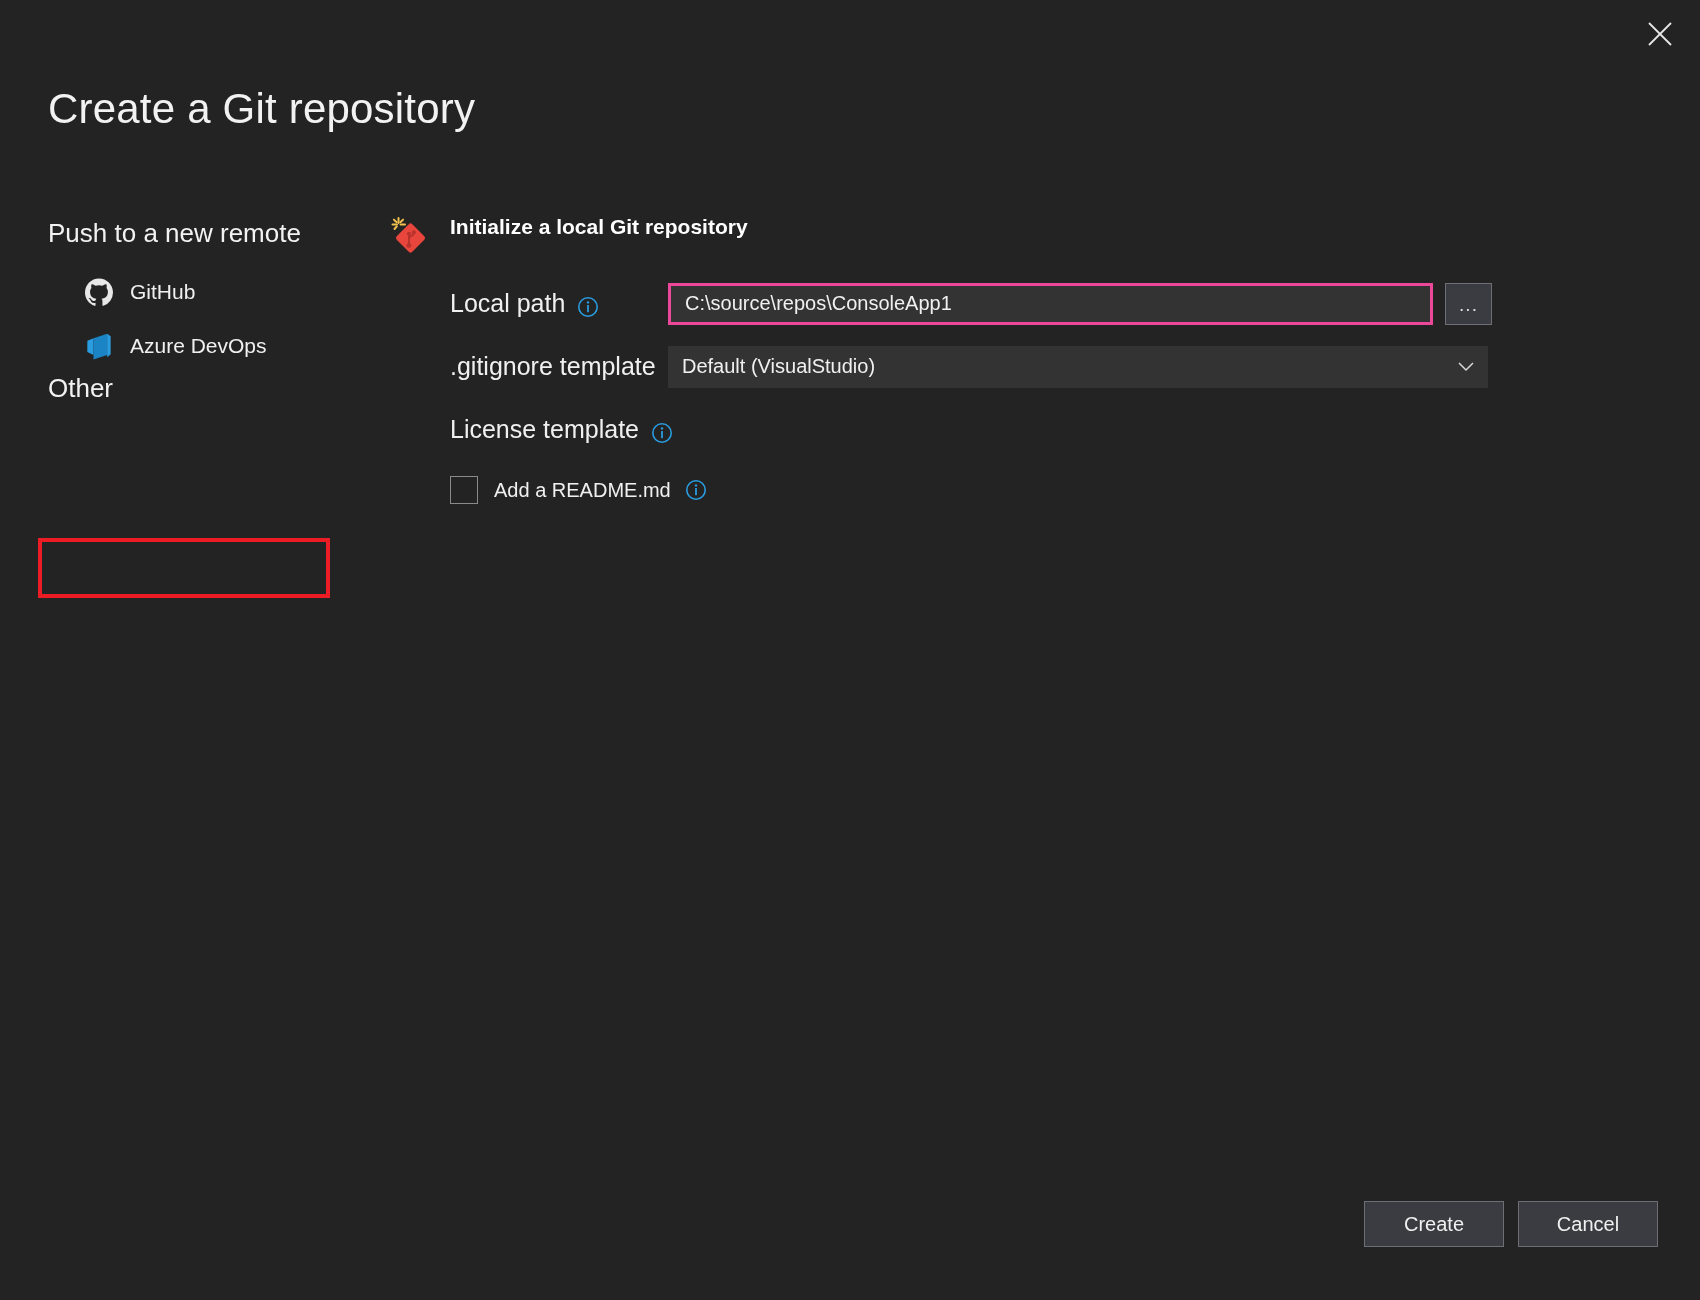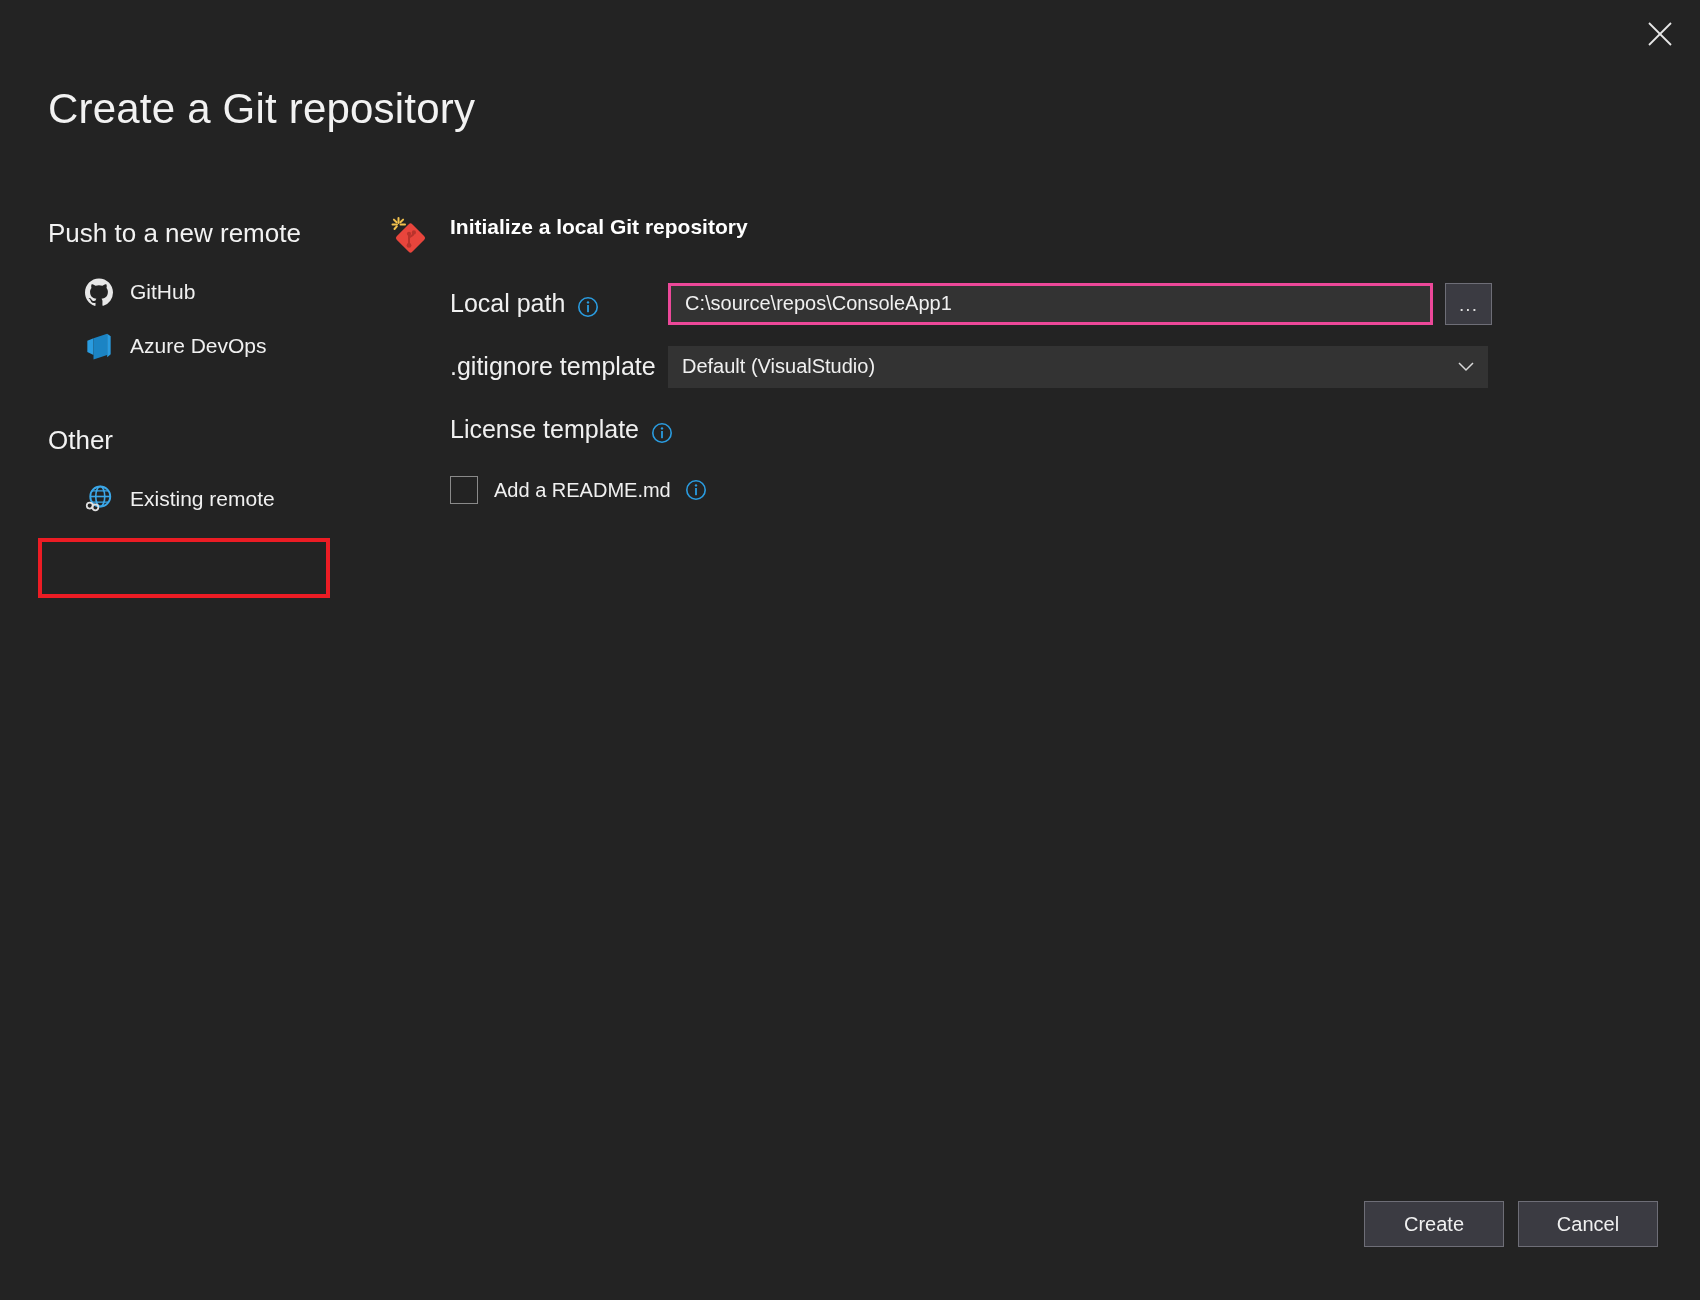--- a/index.html
+++ b/index.html
@@ -51,21 +51,21 @@
     width: 370px;
   }
   .nav-group-title {
     font-size: 26px;
     font-weight: 300;
     color: #f2f2f2;
     padding-left: 48px;
     margin-bottom: 16px;
     white-space: nowrap;
   }
-  .nav-group-title.second { margin-top: 52px; }
+  .nav-group-title.second { }
 
   .nav-item {
     display: flex;
     align-items: center;
     height: 54px;
     padding-left: 60px;
     cursor: pointer;
     position: relative;
     margin-left: 24px;
   }
@@ -297,34 +297,20 @@
         <path fill="#2a9ce0" d="M2 17.2V7.4l5.3-2.1v14.4L2 17.2z"></path>
         <path fill="#1b84c4" d="M7.3 5.3L19 1.5v18.2l-11.7 3.8V5.3z"></path>
         <path fill="#2a9ce0" d="M19 1.5l3 2.2v15.4l-3 2.6V1.5z"></path>
       </svg>
     </span>
     <span class="nav-label">Azure DevOps</span>
   </div>
 
   <div class="nav-group-title second">Other</div>
 
-  <div class="nav-item">
-    <span class="nav-icon">
-      <svg width="30" height="30" viewBox="0 0 24 24">
-        <circle cx="13" cy="10" r="8" fill="none" stroke="#3ba7e8" stroke-width="1.5"></circle>
-        <ellipse cx="13" cy="10" rx="3.6" ry="8" fill="none" stroke="#3ba7e8" stroke-width="1.3"></ellipse>
-        <line x1="5" y1="10" x2="21" y2="10" stroke="#3ba7e8" stroke-width="1.3"></line>
-        <line x1="6.3" y1="5.5" x2="19.7" y2="5.5" stroke="#3ba7e8" stroke-width="1"></line>
-        <line x1="6.3" y1="14.5" x2="19.7" y2="14.5" stroke="#3ba7e8" stroke-width="1"></line>
-        <circle cx="4.6" cy="17.2" r="2.4" fill="none" stroke="#e0e0e0" stroke-width="1.4"></circle>
-        <circle cx="9.1" cy="18.6" r="2.4" fill="none" stroke="#e0e0e0" stroke-width="1.4"></circle>
-      </svg>
-    </span>
-    <span class="nav-label">Existing remote</span>
-  </div>
 
 </div>
 
 <div class="highlight-box"></div>
 
 <div class="panel">
 
   <div class="panel-header">
     <span class="git-icon">
       <svg width="42" height="42" viewBox="0 0 42 42">

